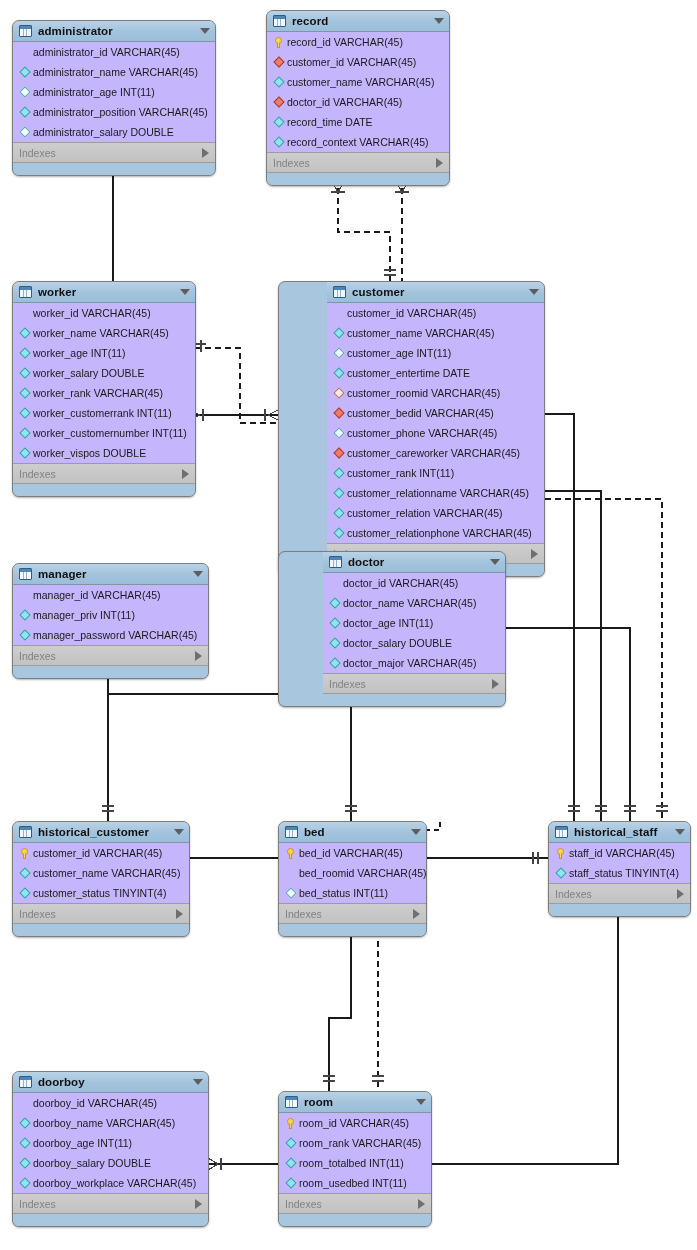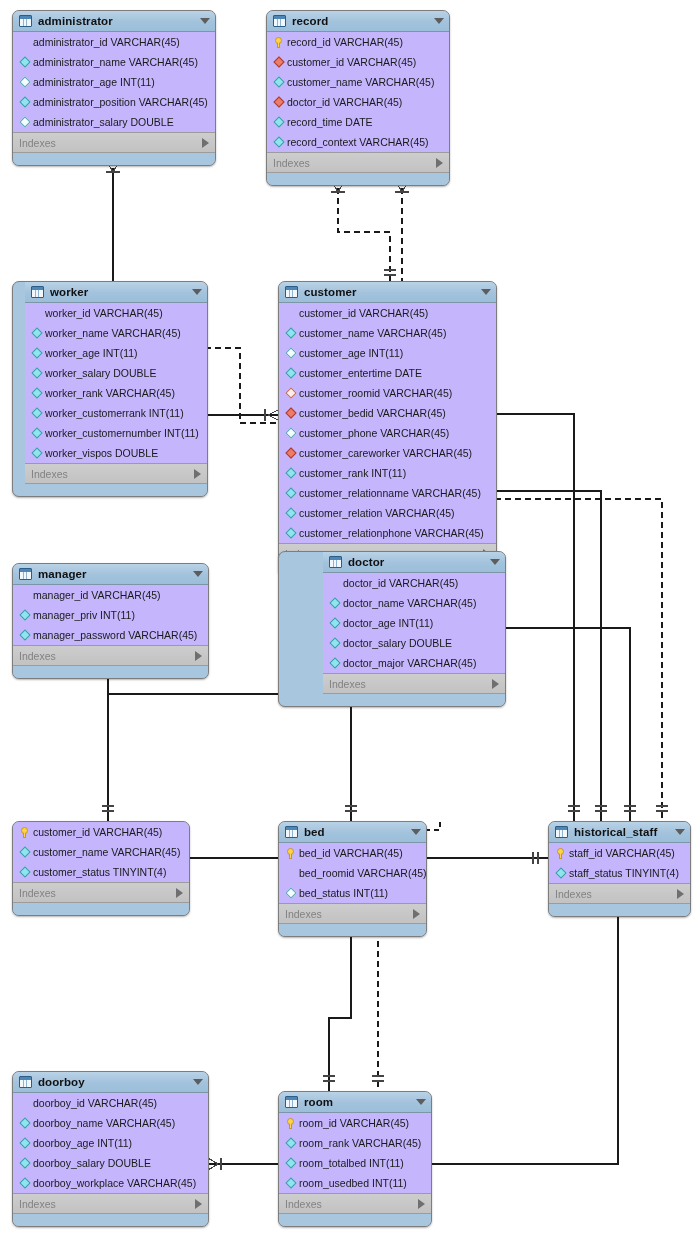--- a/index.html
+++ b/index.html
@@ -204,21 +204,21 @@
         <path d="M612,908 L624,908"></path>
           <path d="M612,913 L624,913"></path>
       </g>
 
       <g>
         <path d="M489,566 L495,572"></path>
       </g>
     </g>
   </svg>
 
-  <div class="tbl" style="left:12px;top:10px;width:202px;">
+  <div class="tbl" style="left:12px;top:20px;width:202px;">
     <div class="hdr">
       <span class="ticon"></span>
       <span class="tname">administrator</span>
       <span class="caret"></span>
     </div>
     <div class="cols">
       <div class="row">
           <span class="gl"></span>
           <span class="txt">administrator_id VARCHAR(45)</span>
         </div>
@@ -298,21 +298,21 @@
           <span class="txt">record_context VARCHAR(45)</span>
         </div>
     </div>
     <div class="idx">
       <span class="lbl">Indexes</span>
       <span class="ar"></span>
     </div>
     <div class="foot"></div>
   </div>
 
-  <div class="tbl" style="left:12px;top:281px;width:182px;padding-left:12px;">
+  <div class="tbl" style="left:12px;top:281px;width:182px;">
     <div class="hdr">
       <span class="ticon"></span>
       <span class="tname">worker</span>
       <span class="caret"></span>
     </div>
     <div class="cols">
       <div class="row">
           <span class="gl"></span>
           <span class="txt">worker_id VARCHAR(45)</span>
         </div>
@@ -359,21 +359,21 @@
           <span class="txt">worker_vispos DOUBLE</span>
         </div>
     </div>
     <div class="idx">
       <span class="lbl">Indexes</span>
       <span class="ar"></span>
     </div>
     <div class="foot"></div>
   </div>
 
-  <div class="tbl" style="left:278px;top:281px;width:217px;">
+  <div class="tbl" style="left:278px;top:281px;width:217px;padding-left:48px;">
     <div class="hdr">
       <span class="ticon"></span>
       <span class="tname">customer</span>
       <span class="caret"></span>
     </div>
     <div class="cols">
       <div class="row">
           <span class="gl"></span>
           <span class="txt">customer_id VARCHAR(45)</span>
         </div>
@@ -519,20 +519,25 @@
         </div>
     </div>
     <div class="idx">
       <span class="lbl">Indexes</span>
       <span class="ar"></span>
     </div>
     <div class="foot"></div>
   </div>
 
   <div class="tbl" style="left:12px;top:821px;width:176px;">
+    <div class="hdr">
+      <span class="ticon"></span>
+      <span class="tname">historical_customer</span>
+      <span class="caret"></span>
+    </div>
     <div class="cols">
       <div class="row">
           <span class="gl">
             <i class="keyi"></i>
           </span>
           <span class="txt">customer_id VARCHAR(45)</span>
         </div>
       <div class="row">
           <span class="gl">
             <i class="dia cy"></i>

